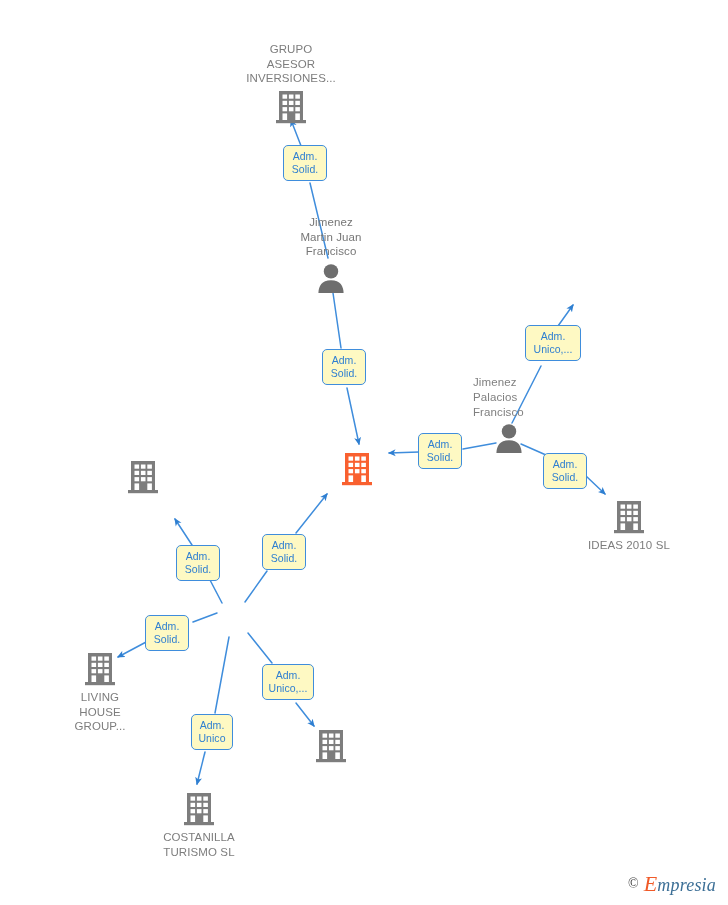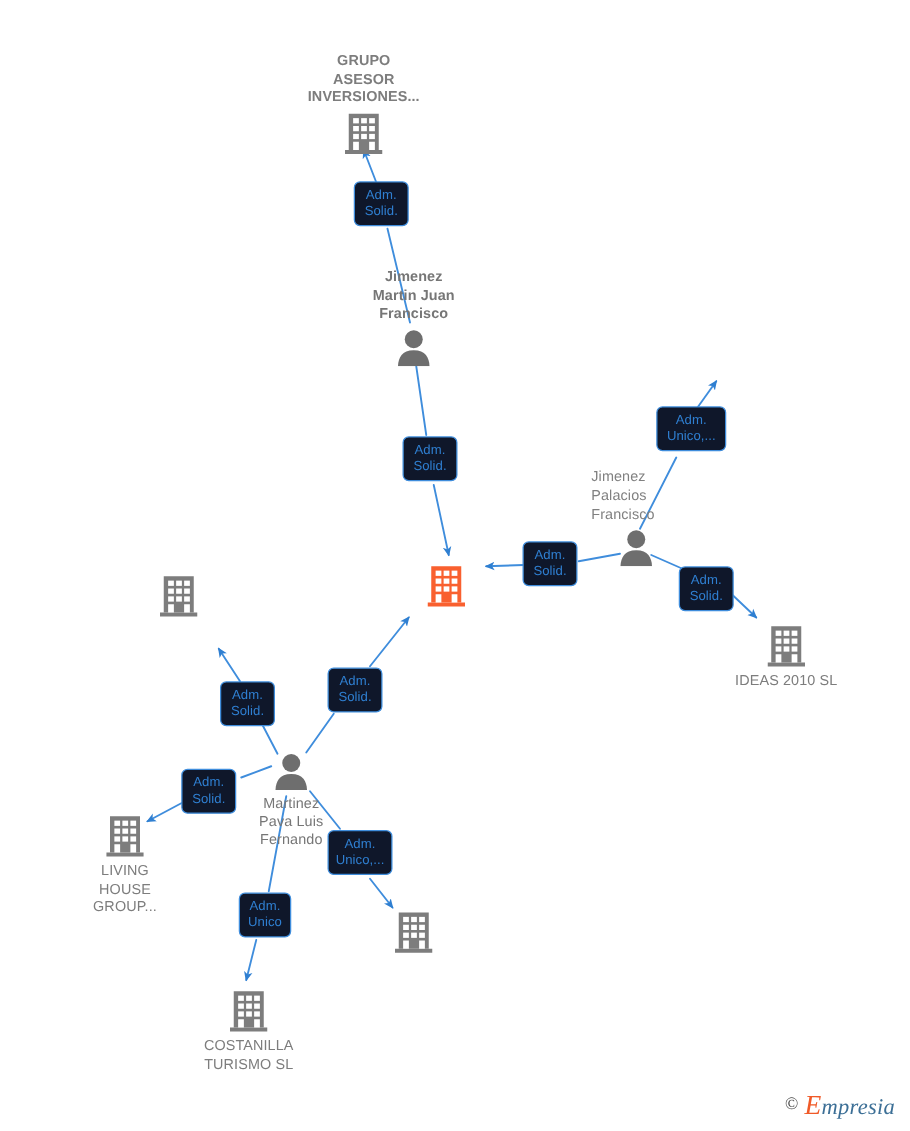--- a/index.html
+++ b/index.html
@@ -34,21 +34,20 @@
     display: flex;
     flex-direction: column;
     align-items: center;
     width: 150px;
     margin-left: -75px;
     text-align: center;
     line-height: 14.5px;
   }
   .node.label-above {
     flex-direction: column-reverse;
-    font-weight: bold;
   }
   .node-label {
     font-size: 11.5px;
     color: #808080;
     letter-spacing: 0.1px;
     white-space: pre-line;
   }
   .node.company .node-label { color: #7d7d7d; }
   .node.person  .node-label { color: #767676; }
   .node.focus   .node-label { color: #7d7d7d; }
@@ -58,21 +57,21 @@
     line-height: 0;
   }
   .icon-wrap svg { display: block; }
 
   .node.label-below .node-label { margin-top: 4px; }
   .node.label-above .node-label { margin-bottom: 4px; }
 
   .edge-label {
     position: absolute;
     box-sizing: border-box;
-    background: #0f172a;
+    background: #fef9c3;
     border: 1.3px solid #3f8ddc;
     border-radius: 5px;
     color: #2f7fd1;
     font-size: 10.5px;
     line-height: 13px;
     text-align: center;
     padding: 4px 3px 3px 3px;
     white-space: pre-line;
     letter-spacing: 0.05px;
   }
@@ -257,31 +256,20 @@
           <rect x="6.5" y="17.1" width="4.6" height="4.2"></rect>
           <rect x="12.9" y="17.1" width="4.6" height="4.2"></rect>
           <rect x="19.3" y="17.1" width="4.6" height="4.2"></rect>
           <rect x="6.5" y="23.4" width="4.6" height="6.6"></rect>
           <rect x="19.3" y="23.4" width="4.6" height="6.6"></rect>
         </g>
       </svg>
     </span>
   </div>
 
-  <div class="node person label-below" style="left:233px; top:602px;">
-    <span class="icon-wrap">
-      <svg width="28" height="30" viewBox="0 0 28 30" aria-hidden="true">
-        <circle cx="14" cy="8.4" r="7.2" fill="#6e6e6e"></circle>
-        <path d="M 14 17.2 C 4.6 17.2 1.6 23.2 1.4 30 L 26.6 30 C 26.4 23.2 23.4 17.2 14 17.2 Z" fill="#6e6e6e"></path>
-      </svg>
-    </span>
-    <span class="node-label">Martinez
-Pava Luis
-Fernando</span>
-  </div>
 
   <div class="node company label-below" style="left:100px; top:652px;">
     <span class="icon-wrap">
       <svg width="30" height="34" viewBox="0 0 30 34" aria-hidden="true">
         <rect x="3" y="1" width="24" height="29" fill="#7d7d7d"></rect>
         <rect x="0" y="30" width="30" height="3.2" fill="#7d7d7d"></rect>
         <g fill="#ffffff">
           <rect x="6.5" y="4.5" width="4.6" height="4.2"></rect>
           <rect x="12.9" y="4.5" width="4.6" height="4.2"></rect>
           <rect x="19.3" y="4.5" width="4.6" height="4.2"></rect>

